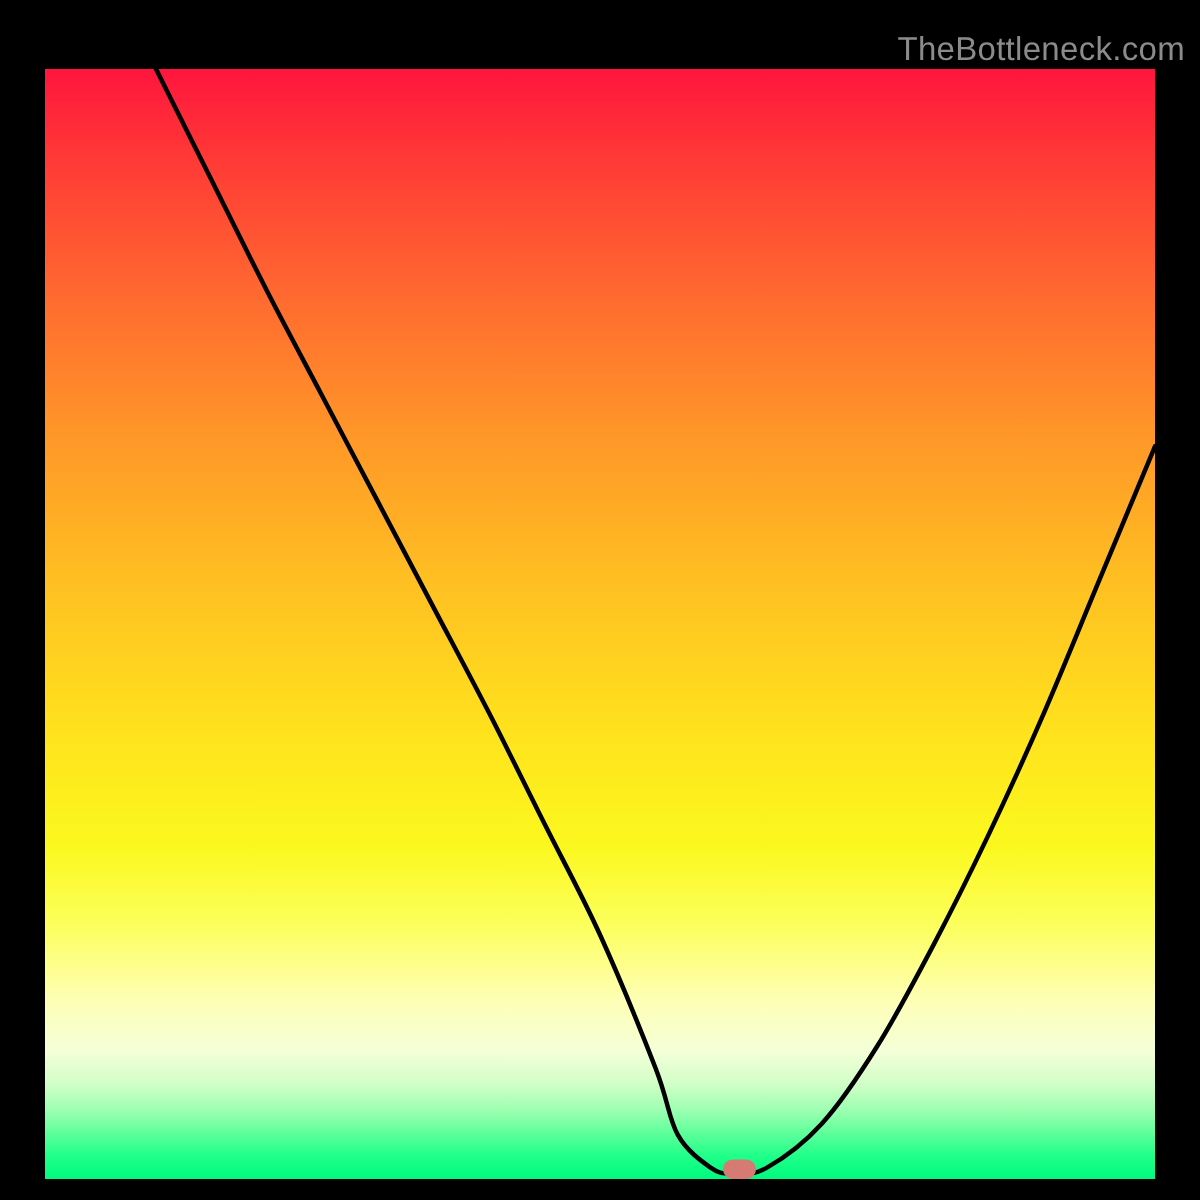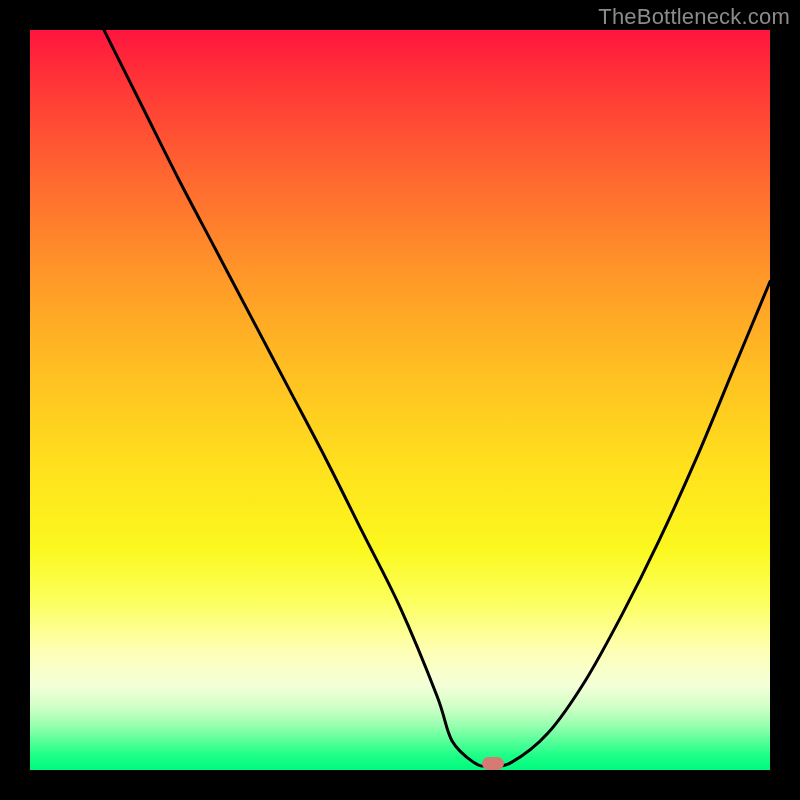--- a/index.html
+++ b/index.html
@@ -6,21 +6,21 @@
     margin: 0;
     padding: 0;
     width: 800px;
     height: 800px;
     background: #000;
     overflow: hidden;
     font-family: Arial, Helvetica, sans-serif;
   }
   .frame {
     position: absolute;
-    top: 0;
+    top: 16px;
     left: 0;
     width: 800px;
     height: 676px;
     background: #000;
   }
   .plot-area {
     position: absolute;
     top: 30px;
     left: 30px;
     width: 740px;

